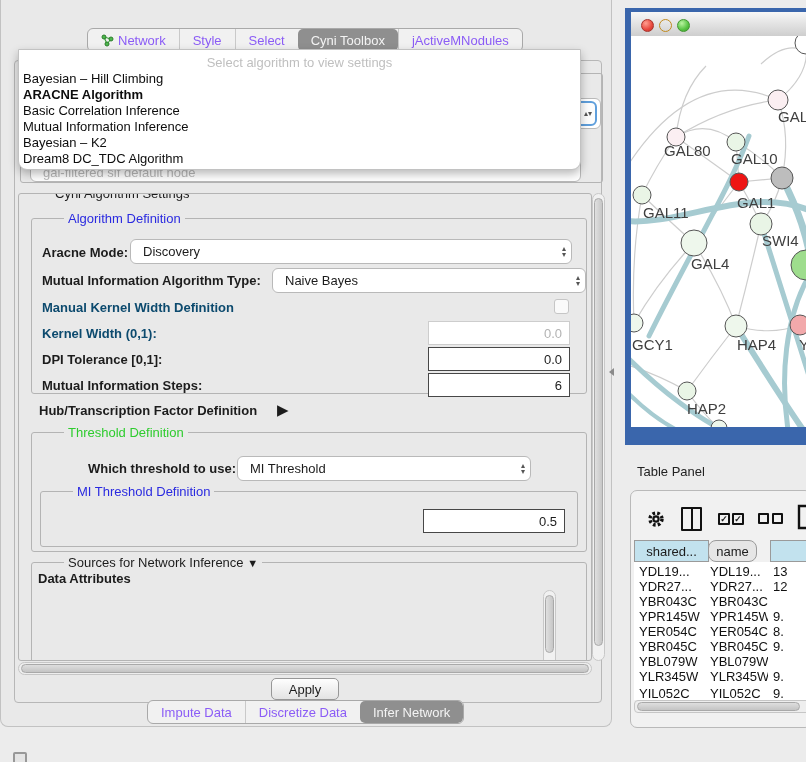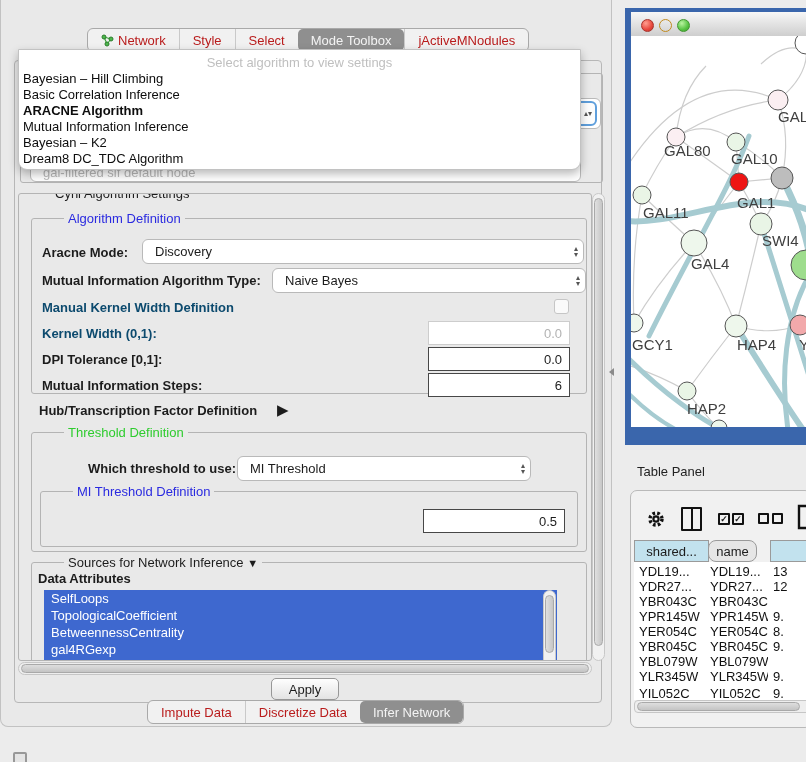--- a/index.html
+++ b/index.html
@@ -10,21 +10,21 @@
   
   .panel{position:absolute;left:0;top:8;width:612px;height:727px;background:#e9e9e9;
     border:1px solid #c2c2c2;border-top:none;border-radius:0 0 8px 8px;box-sizing:border-box;}
   .titlebar{position:absolute;left:0;top:0;width:100%;height:22px;
     background:linear-gradient(#f8f8f8,#d5d5d5);border-bottom:1px solid #aeaeae;}
   .titlebar .t{position:absolute;left:10px;top:0;line-height:22px;color:#222;}
   .float-btn{position:absolute;left:574px;top:5px;width:10px;height:10px;border:2px solid #2b2b2b;border-radius:1px;}
   .close-btn{position:absolute;left:592px;top:2px;font-weight:bold;font-size:14px;color:#1a1a1a;}
   .tabstrip{position:absolute;display:flex;align-items:stretch;height:24px;
     border:1px solid #a9a9a9;border-radius:6px;background:#f1f1f1;box-sizing:border-box;overflow:hidden;}
-  .tab{display:flex;align-items:center;padding:0 13px;color:#b91c1c;border-left:1px solid #c9c9c9;white-space:nowrap;}
+  .tab{display:flex;align-items:center;padding:0 13px;color:#8b5cf6;border-left:1px solid #c9c9c9;white-space:nowrap;}
   .tab:first-child{border-left:none;}
   .tab.sel{background:#8f8f8f;color:#f4f4f4;border-left:none;border-radius:5px;}
   .content{position:absolute;left:13px;top:60px;width:588px;height:643px;
     border:1px solid #b7b7b7;border-radius:4px;background:#e9e9e9;box-sizing:border-box;}
   .groupbox{position:absolute;border:1px solid #b4b4b4;border-radius:3px;box-sizing:border-box;}
   .gtitle{position:absolute;top:-8px;left:8px;background:#e9e9e9;padding:0 4px;white-space:nowrap;margin-left:24px;}
   .blue{color:#2a2ae0;} .green{color:#2ecc2e;}
   .lbl{position:absolute;font-weight:bold;white-space:nowrap;}
   .lbl.dis{color:#0c4a6e;}
   .combo{position:absolute;background:#fff;border:1px solid #b9b9b9;border-radius:6px;box-sizing:border-box;}
@@ -83,21 +83,21 @@
         </svg>
         <span>Network</span>
       </div>
       <div class="tab">
           <span>Style</span>
         </div>
       <div class="tab">
           <span>Select</span>
         </div>
       <div class="tab sel">
-          <span>Mode Toolbox</span>
+          <span>Cyni Toolbox</span>
         </div>
       <div class="tab">
           <span>jActiveMNodules</span>
         </div>
     </div>
 
     <div class="content">
 
       <div class="groupbox" style="left:5px;top:12px;width:583px;height:110px;">
 
@@ -113,21 +113,21 @@
         </div>
       </div>
 
       <div class="groupbox" style="left:3px;top:132px;width:574px;height:468px;overflow:hidden;">
         <span class="gtitle">Cyni Algorithm Settings</span>
 
         <div class="groupbox" style="left:12px;top:24px;width:556px;height:176px;">
           <span class="gtitle blue">Algorithm Definition</span>
 
           <span class="lbl" style="left:10px;top:26px;">Aracne Mode:</span>
-          <div class="combo" style="left:110px;top:20px;width:442px;height:25px;">
+          <div class="combo" style="left:98px;top:20px;width:442px;height:25px;">
             <span class="cv">Discovery</span>
             <span class="stepper">▴<br>▾</span>
           </div>
 
           <span class="lbl" style="left:10px;top:54px;">Mutual Information Algorithm Type:</span>
           <div class="combo" style="left:240px;top:49px;width:314px;height:25px;">
             <span class="cv">Naive Bayes</span>
             <span class="stepper">▴<br>▾</span>
           </div>
 
@@ -166,26 +166,20 @@
             <span class="gtitle blue">MI Threshold Definition</span>
             <div class="field" style="left:382px;top:17px;width:142px;height:24px;">
               <span>0.5</span>
             </div>
           </div>
         </div>
 
         <div class="groupbox" style="left:12px;top:368px;width:556px;height:120px;">
           <span class="gtitle"><span>Sources for Network Inference</span> <span style="font-size:11px;">▼</span></span>
           <span class="lbl" style="left:6px;top:8px;">Data Attributes</span>
-          <div class="attr-list" style="left:12px;top:27px;width:513px;height:92px;">
-            <div class="row">SelfLoops</div>
-            <div class="row">TopologicalCoefficient</div>
-            <div class="row">BetweennessCentrality</div>
-            <div class="row">gal4RGexp</div>
-          </div>
           <div class="vscroll" style="left:511px;top:27px;width:13px;height:92px;">
             <div class="vthumb" style="left:1px;top:4px;width:9px;height:58px;"></div>
           </div>
         </div>
       </div>
 
       <div class="vscroll" style="left:577px;top:132px;width:13px;height:468px;">
         <div class="vthumb" style="left:1px;top:4px;width:9px;height:448px;"></div>
       </div>
 
@@ -206,22 +200,22 @@
           <span>Discretize Data</span>
         </div>
       <div class="tab sel">
           <span>Infer Network</span>
         </div>
     </div>
 
     <div class="overlay">
       <div class="ph">Select algorithm to view settings</div>
       <div class="it">Bayesian – Hill Climbing</div>
+      <div class="it bold">ARACNE Algorithm</div>
       <div class="it">Basic Correlation Inference</div>
-      <div class="it bold">ARACNE Algorithm</div>
       <div class="it">Mutual Information Inference</div>
       <div class="it">Bayesian – K2</div>
       <div class="it">Dream8 DC_TDC Algorithm</div>
     </div>
   </div>
 
   <div class="abs" style="left:609px;top:368px;width:0;height:0;border-top:4px solid transparent;border-bottom:4px solid transparent;border-right:5px solid #8a8a8a;"></div>
 
   <div class="abs" style="left:13px;top:752px;width:14px;height:13px;border:2px solid #989898;border-radius:2px;background:#e4e4e4;box-sizing:border-box;"></div>
 

